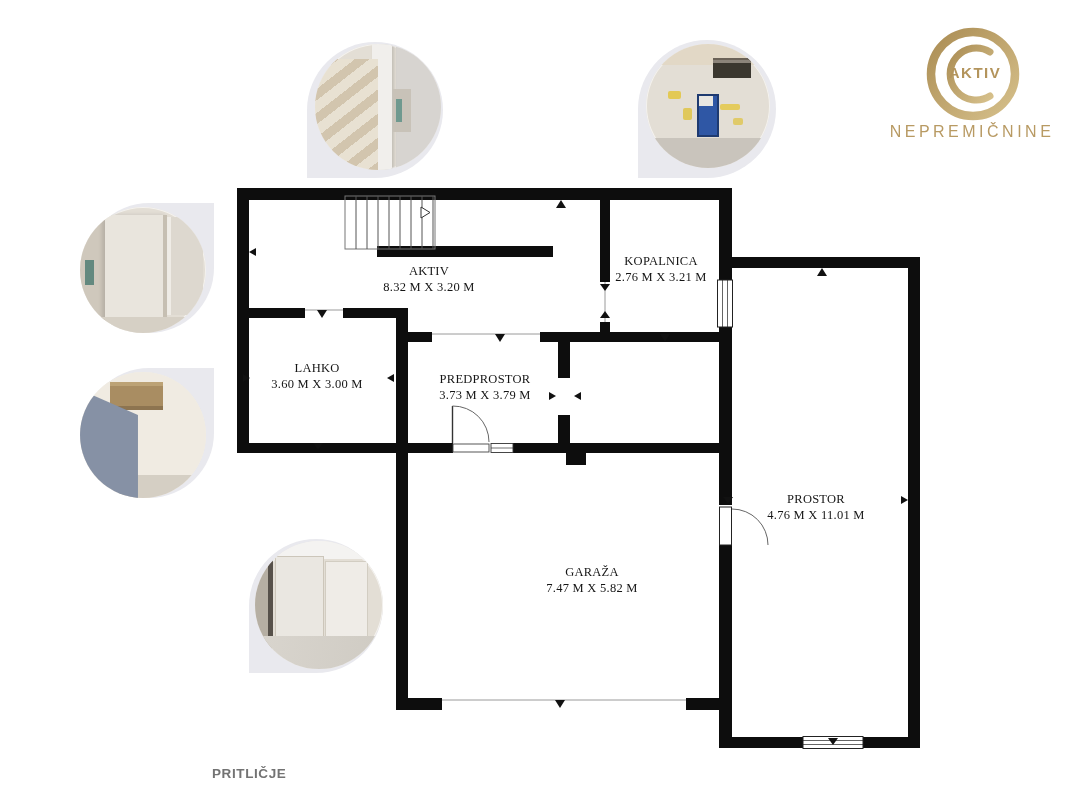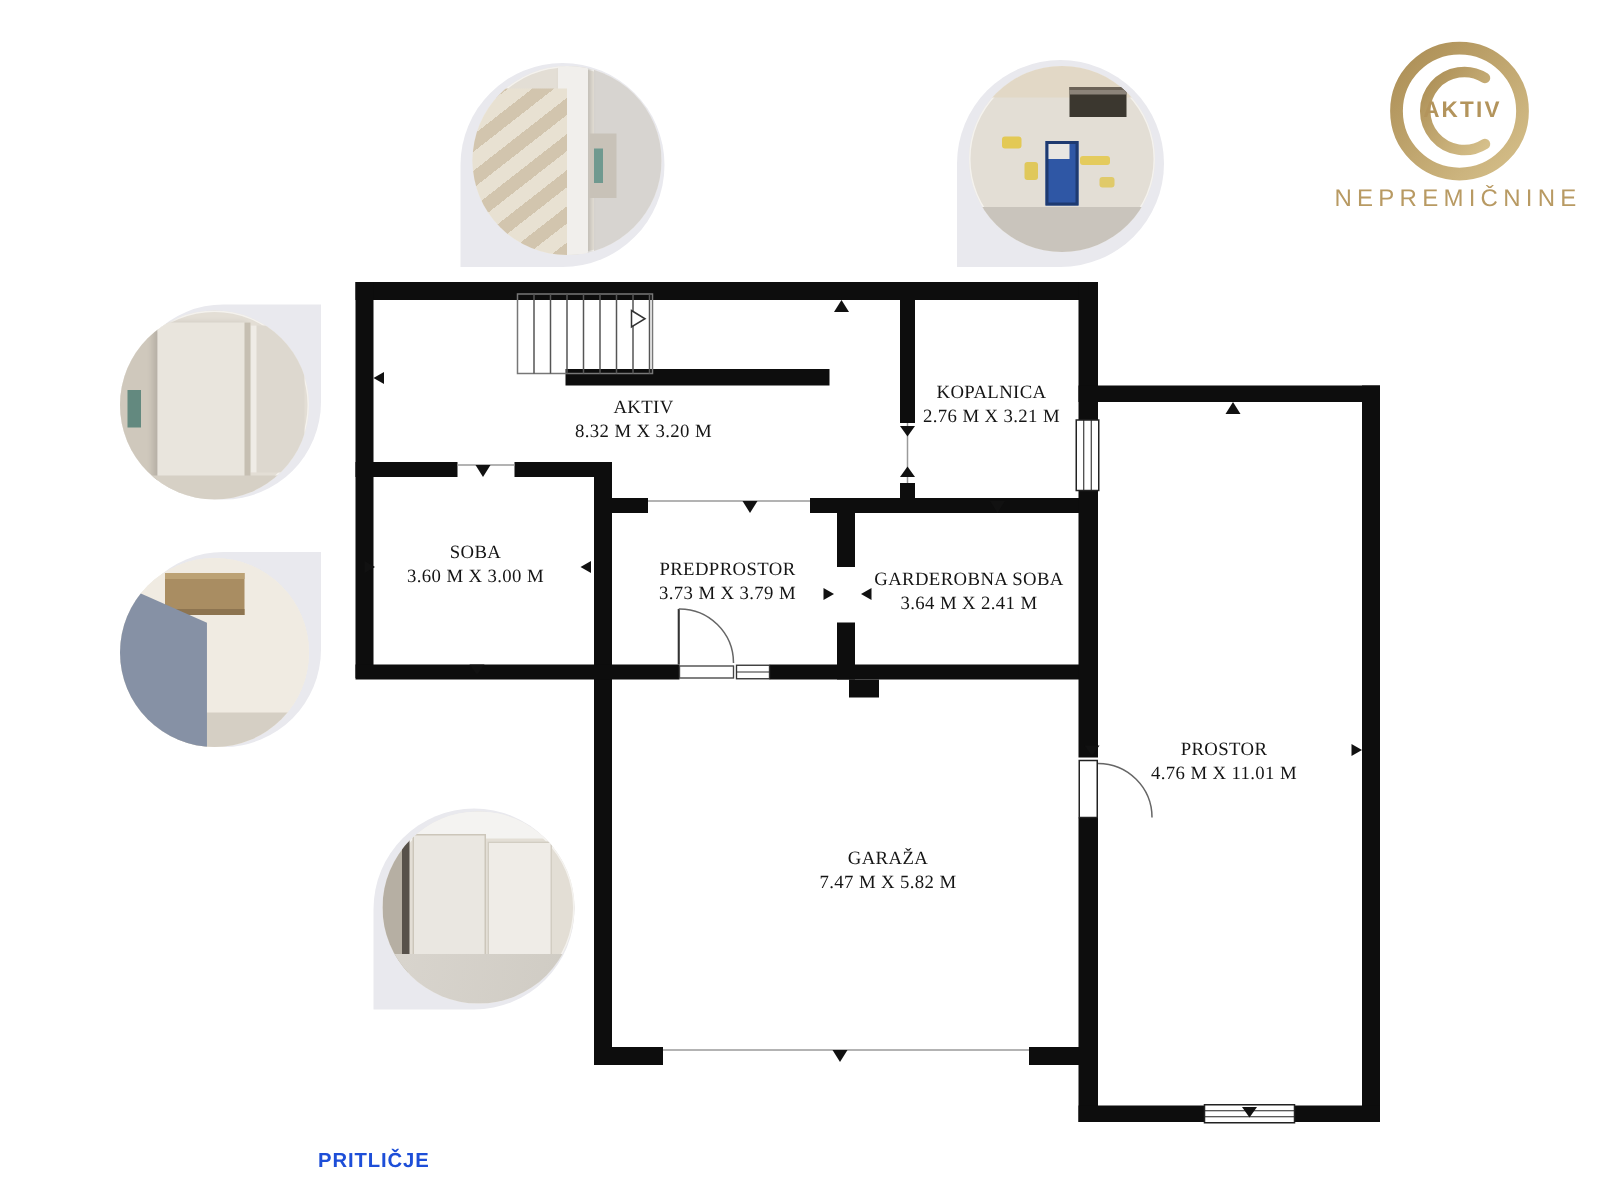--- a/index.html
+++ b/index.html
@@ -7,21 +7,21 @@
          font-family:"Liberation Sans",sans-serif;}
   
   #plan-svg{position:absolute;left:0;top:0;width:1067px;height:800px;}
   .room-label{position:absolute;transform:translate(-50%,-50%);text-align:center;
               font-family:"Liberation Serif","DejaVu Serif",serif;color:#151515;
               font-size:12.5px;line-height:16px;letter-spacing:.25px;white-space:nowrap;}
   .room-label .nm{display:block;}
   .room-label .dm{display:block;}
   
   #floor-name{position:absolute;left:212px;top:766px;font-size:13.5px;font-weight:bold;
-              color:#1d4ed8;letter-spacing:.6px;}
+              color:#737373;letter-spacing:.6px;}
   #disclaimer{position:absolute;left:327px;top:766px;font-size:13.5px;color:#1b1b1b;
               letter-spacing:.35px;}
   
   #logo{position:absolute;left:885px;top:12px;width:175px;height:140px;}
   
   .ph-back{position:absolute;background:#e9e9ee;}
   .bl{border-radius:50% 50% 50% 0;}   
   .tr{border-radius:50% 0 50% 50%;}   
   .ph{position:absolute;border-radius:50%;overflow:hidden;background:#e3ded5;
       box-shadow:inset 0 0 0 1px rgba(255,255,255,.6);}
@@ -169,30 +169,26 @@
 
   <div class="room-label" style="left:429px;top:279px">
     <span class="nm">AKTIV</span>
     <span class="dm">8.32 M X 3.20 M</span>
   </div>
   <div class="room-label" style="left:661px;top:269px">
     <span class="nm">KOPALNICA</span>
     <span class="dm">2.76 M X 3.21 M</span>
   </div>
   <div class="room-label" style="left:317px;top:376px">
-    <span class="nm">SOBA</span>
+    <span class="nm">LAHKO</span>
     <span class="dm">3.60 M X 3.00 M</span>
   </div>
   <div class="room-label" style="left:485px;top:387px">
     <span class="nm">PREDPROSTOR</span>
     <span class="dm">3.73 M X 3.79 M</span>
-  </div>
-  <div class="room-label" style="left:646px;top:394px">
-    <span class="nm">GARDEROBNA SOBA</span>
-    <span class="dm">3.64 M X 2.41 M</span>
   </div>
   <div class="room-label" style="left:816px;top:507px">
     <span class="nm">PROSTOR</span>
     <span class="dm">4.76 M X 11.01 M</span>
   </div>
   <div class="room-label" style="left:592px;top:580px">
     <span class="nm">GARAŽA</span>
     <span class="dm">7.47 M X 5.82 M</span>
   </div>
 

